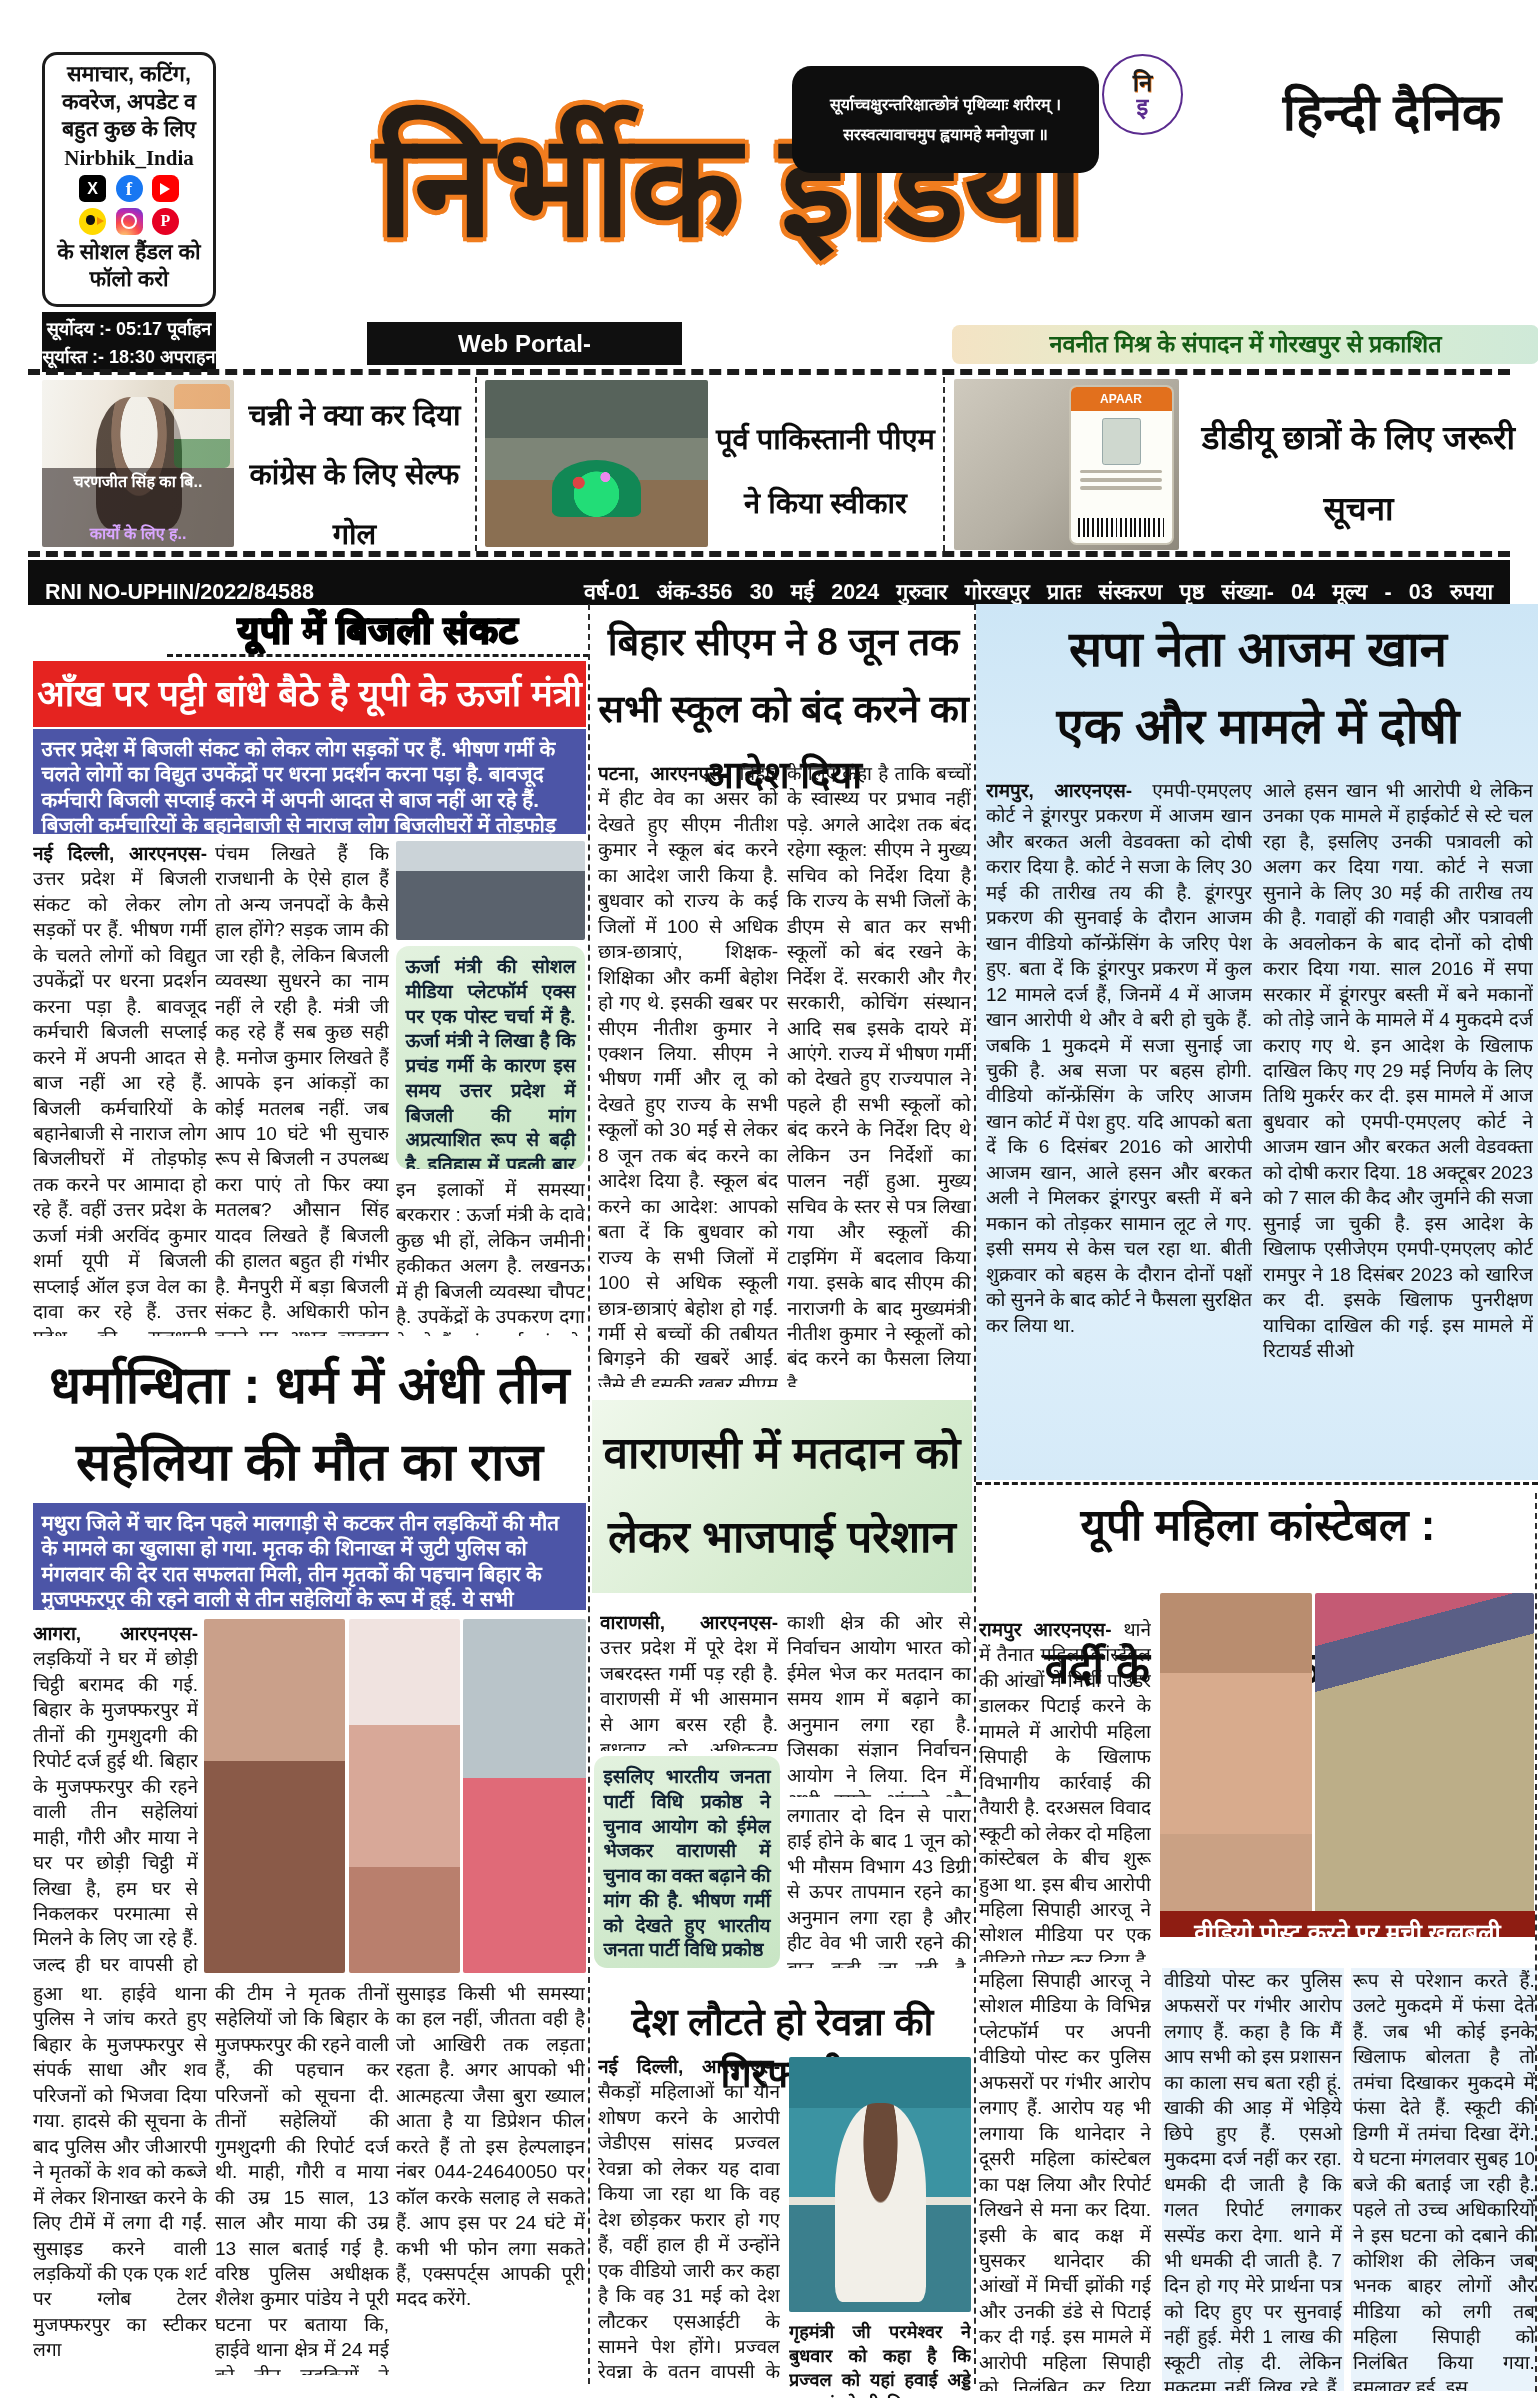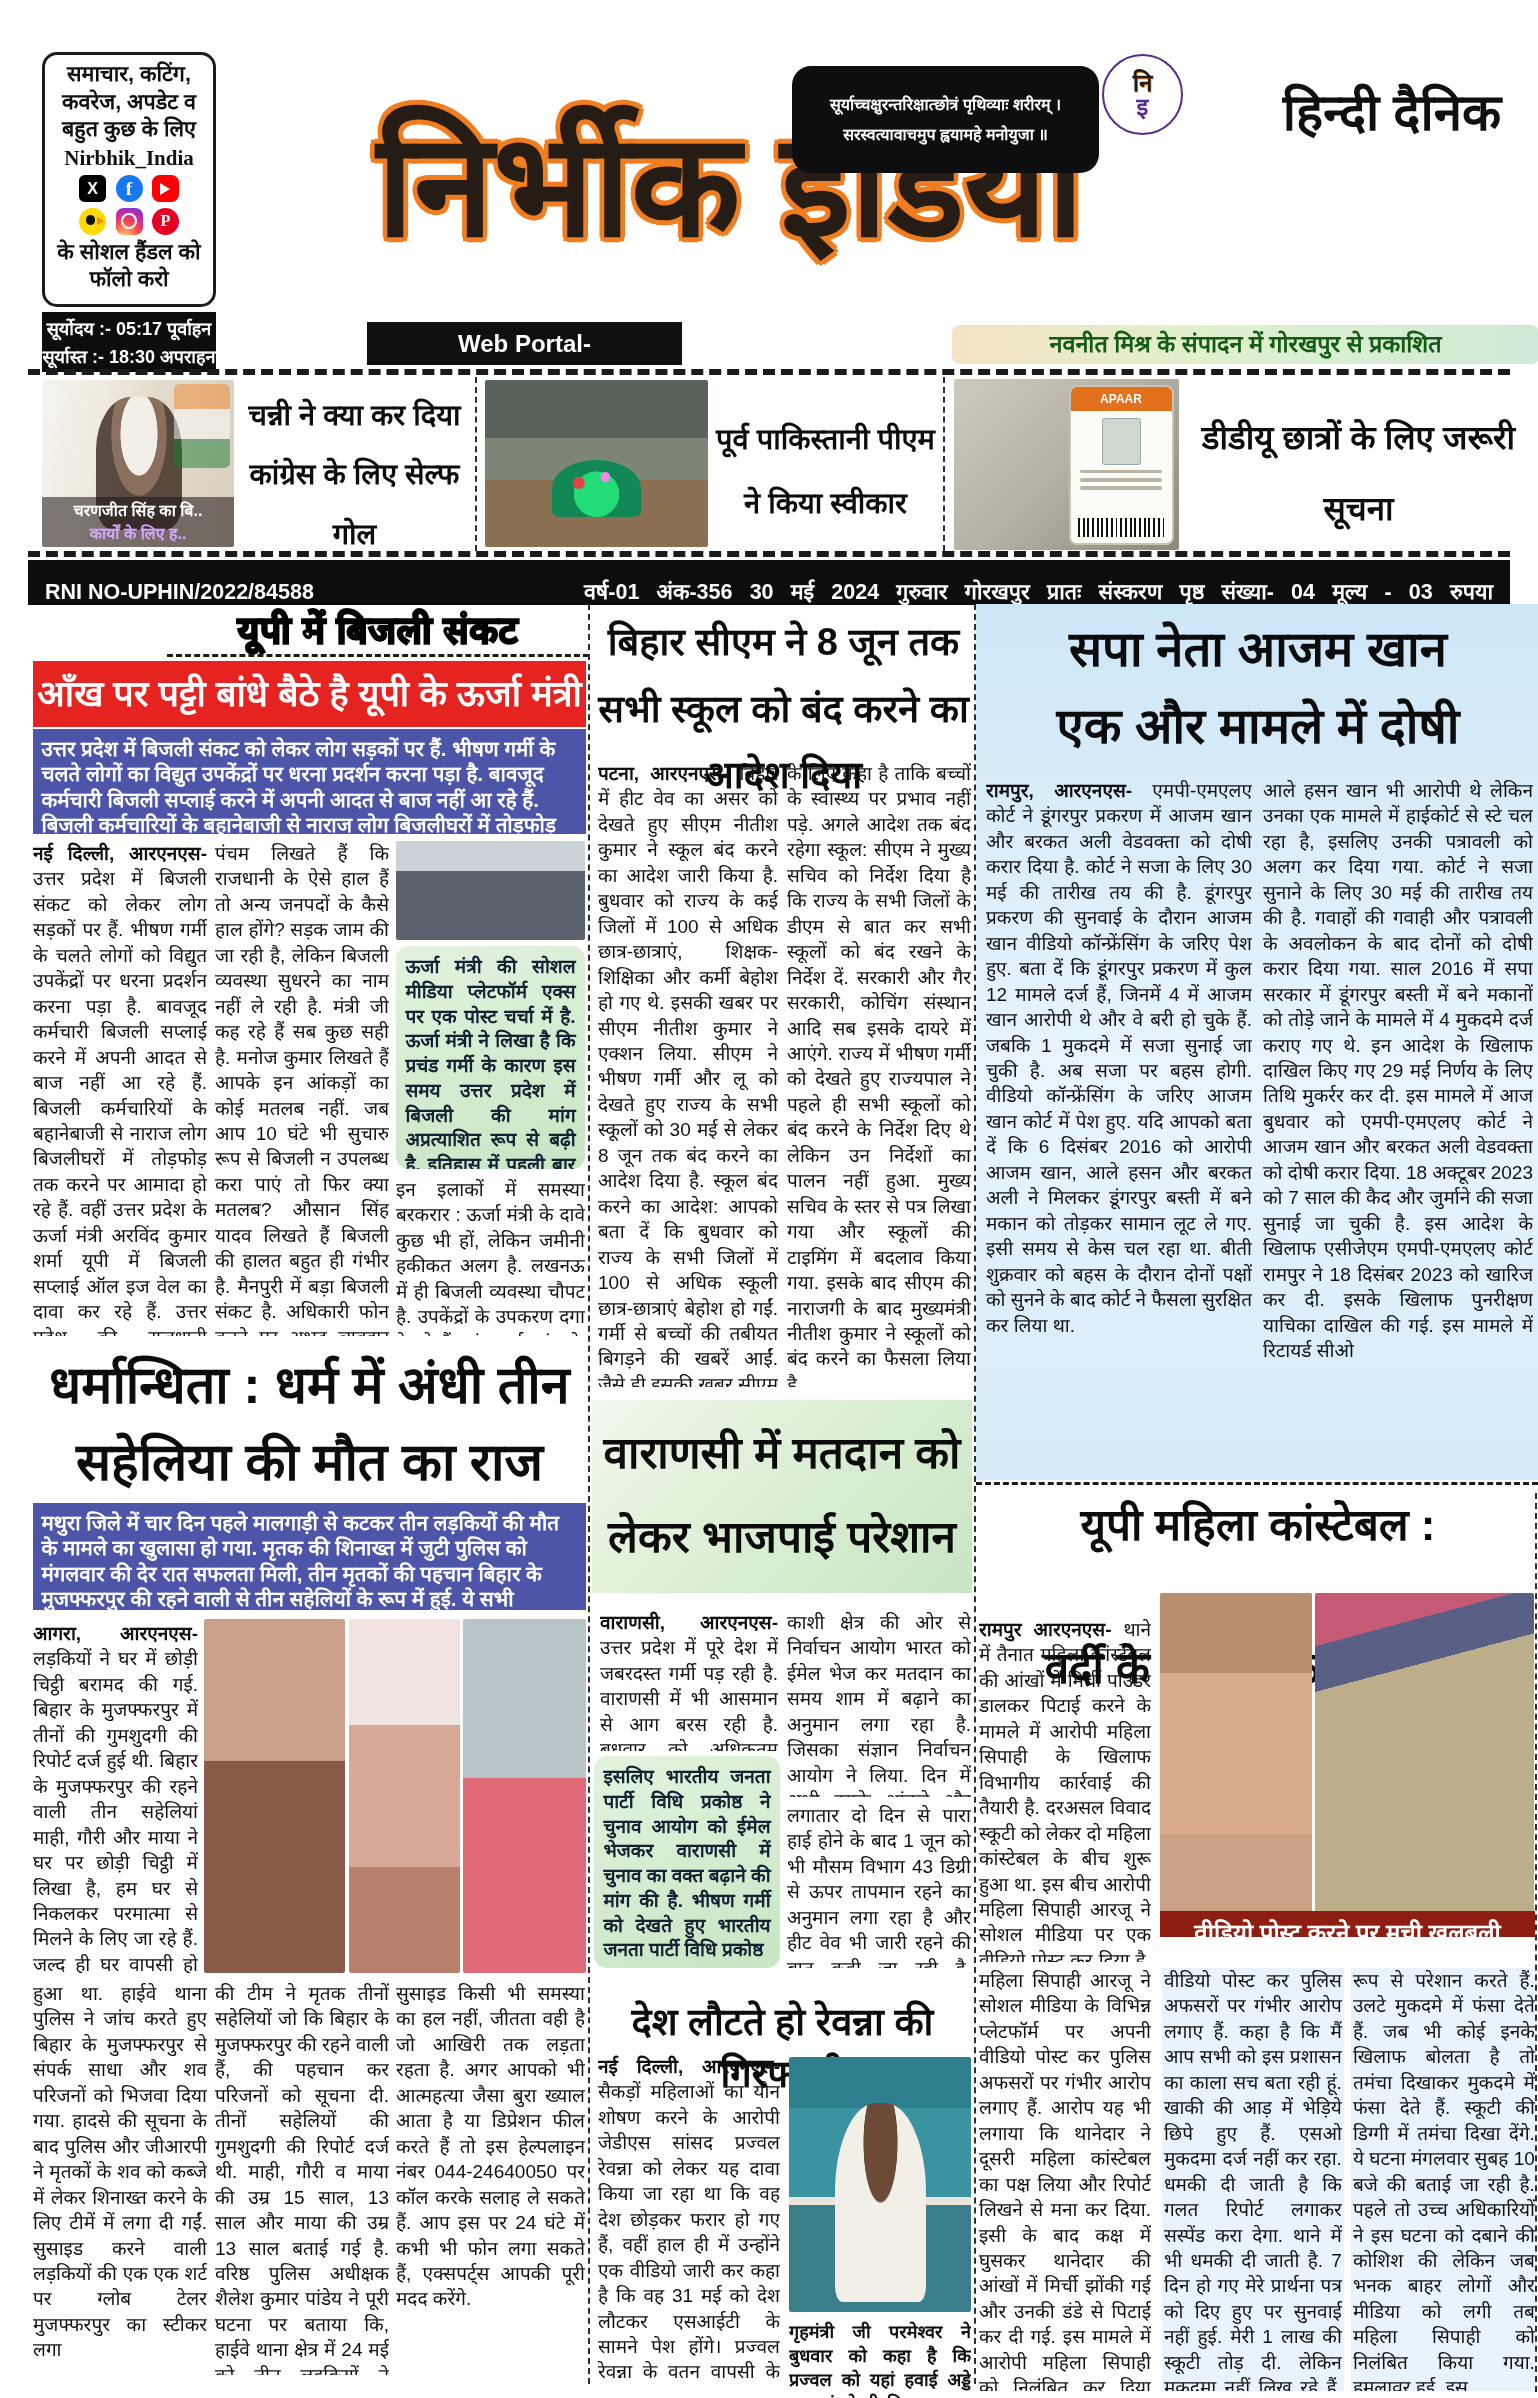--- a/index.html
+++ b/index.html
@@ -55,21 +55,21 @@
   
   .teaser-h{font-weight:700;color:#0d0d0d;text-align:center;}
   .ph{border-radius:2px;text-decoration:underline;}
   .ph-channi{background:linear-gradient(100deg,#f5f4ef 0%,#efe9df 30%,#e2dacb 55%,#d8cfbf 100%),#eee;}
   .ph-channi::before{content:"";position:absolute;left:28%;top:10%;width:45%;height:80%;
       background:radial-gradient(ellipse at 50% 28%,#f4f2ec 0 30%,#7a5c49 31% 45%,#3f3026 46% 100%);border-radius:40% 40% 20% 20%;opacity:.85;}
   .ph-flag1{position:absolute;right:3.7px;top:3.7px;width:56px;height:84px;
       background:linear-gradient(180deg,#f0882f 0 30%,#fff 30% 65%,#1c7a33 65% 100%);opacity:.5;border-radius:5.6px;}
   .ph-cap{position:absolute;left:0;right:0;bottom:0;background:rgba(30,20,20,.55);color:#fff;font-size:16px;
       font-weight:700;text-align:center;line-height:1.45;padding:1.9px 0;}
-  .ph-cap .l2{color:#d9a6ff;}
+  .ph-cap .l2{color:#d9a6ff;margin-top:29px;}
   .ph-meeting{background:linear-gradient(180deg,#57635b 0 35%,#7d8577 35% 60%,#8a6f52 60% 100%);position:relative;}
   .ph-meeting::before{content:"";position:absolute;left:30%;bottom:18%;width:40%;height:34%;
       background:radial-gradient(circle at 30% 40%,#d44 0 8%,transparent 9%),radial-gradient(circle at 60% 30%,#e8e 0 7%,transparent 8%),
       radial-gradient(circle at 50% 60%,#2d7 0 40%,#185 41% 100%);border-radius:50% 50% 10% 10%;}
   .ph-students{background:linear-gradient(135deg,#cfcabe 0%,#b5b0a4 50%,#8e887c 100%);}
   .apaar-card{position:absolute;right:7.5px;top:7.5px;width:101px;height:156px;background:#fdfdf8;border-radius:5.6px;
       box-shadow:0 0 0 1.9px #c9c4b4;overflow:hidden;}
   .apaar-top{height:24px;background:#e2701d;color:#fff;font-size:12px;font-weight:700;text-align:center;line-height:24px;}
   .apaar-photo{width:37px;height:45px;margin:7.5px auto 3.7px;background:#cfd8cf;border:0.9px solid #9aa;border-radius:2.8px;}
   .apaar-line{height:3.7px;background:#b9b4a6;margin:4.7px 9.4px;border-radius:1.9px;}

